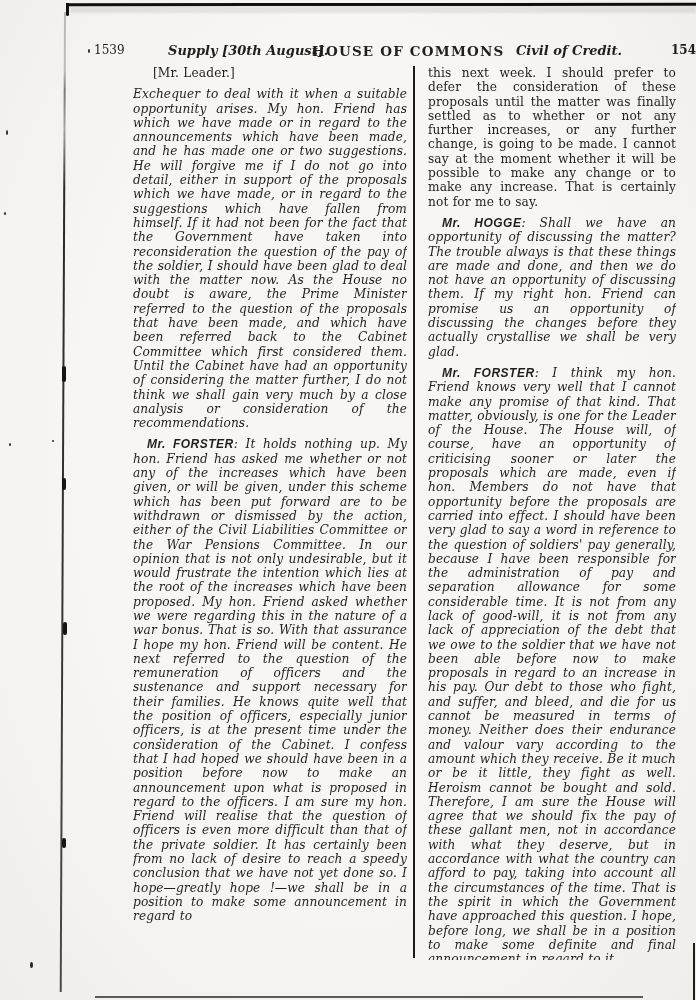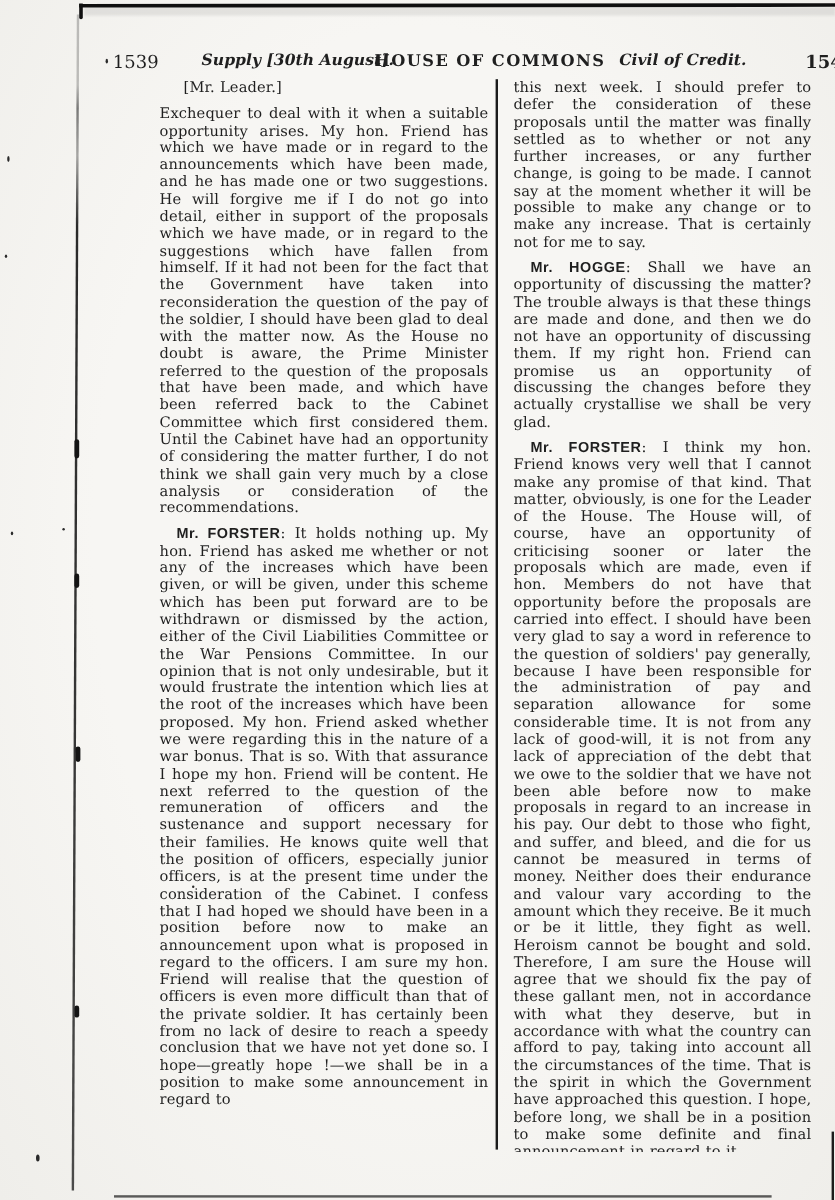--- a/index.html
+++ b/index.html
@@ -19,31 +19,31 @@
       rgba(20,20,20,0.25) 0%, rgba(20,20,20,0.25) 6%,
       rgba(20,20,20,0.55) 8%, rgba(20,20,20,0.35) 12%,
       rgba(20,20,20,0.9) 18%, rgba(20,20,20,0.85) 60%,
       rgba(20,20,20,0.75) 100%);}
   .line-blob{position:absolute;width:4px;border-radius:2px;background:#141414;}
   .scan-bottom-line{position:absolute;left:95px;top:996px;width:548px;height:2px;background:rgba(25,25,25,0.7);filter:blur(0.4px);}
   .scan-right-line{position:absolute;left:693px;top:943px;width:2px;height:57px;background:#1c1c1c;}
   .speck{position:absolute;background:#2a2a2a;border-radius:50%;}
   
   .hdr{position:absolute;top:43px;white-space:nowrap;}
-  .hdr-num{font-size:15px;}
+  .hdr-num{font-size:12px;}
   .hdr-num-right{font-weight:bold;}
   .hdr-ital{font-style:italic;font-size:13px;font-weight:bold;}
   .hdr-center{font-size:13.5px;font-weight:bold;letter-spacing:1.2px;}
   
   .col{position:absolute;top:66px;text-align:justify;font-size:12.2px;line-height:14.3px;letter-spacing:0.1px;word-spacing:0.4px;overflow:hidden;}
   .col-left{left:133px;width:274px;height:894px;}
   .col-right{left:428px;width:248px;height:894px;}
   .divider{position:absolute;left:413px;top:66px;width:1.5px;height:892px;background:#1b1b1b;}
   p.para{margin:0;padding:0;}
-  p.para + p.para{margin-top:7px;}
+  p.para + p.para{margin-top:7px;font-style:italic;}
   p.indent{text-indent:14px;}
   p.attribution{text-indent:20px;margin:0 0 1px 0;}
   .speaker{font-family:"Liberation Sans", sans-serif;font-weight:bold;font-size:12px;letter-spacing:0.5px;word-spacing:0;}
 </style>
 </head>
 <body>
 
 <div class="page">
 
   <div class="scan-top-line"></div>

